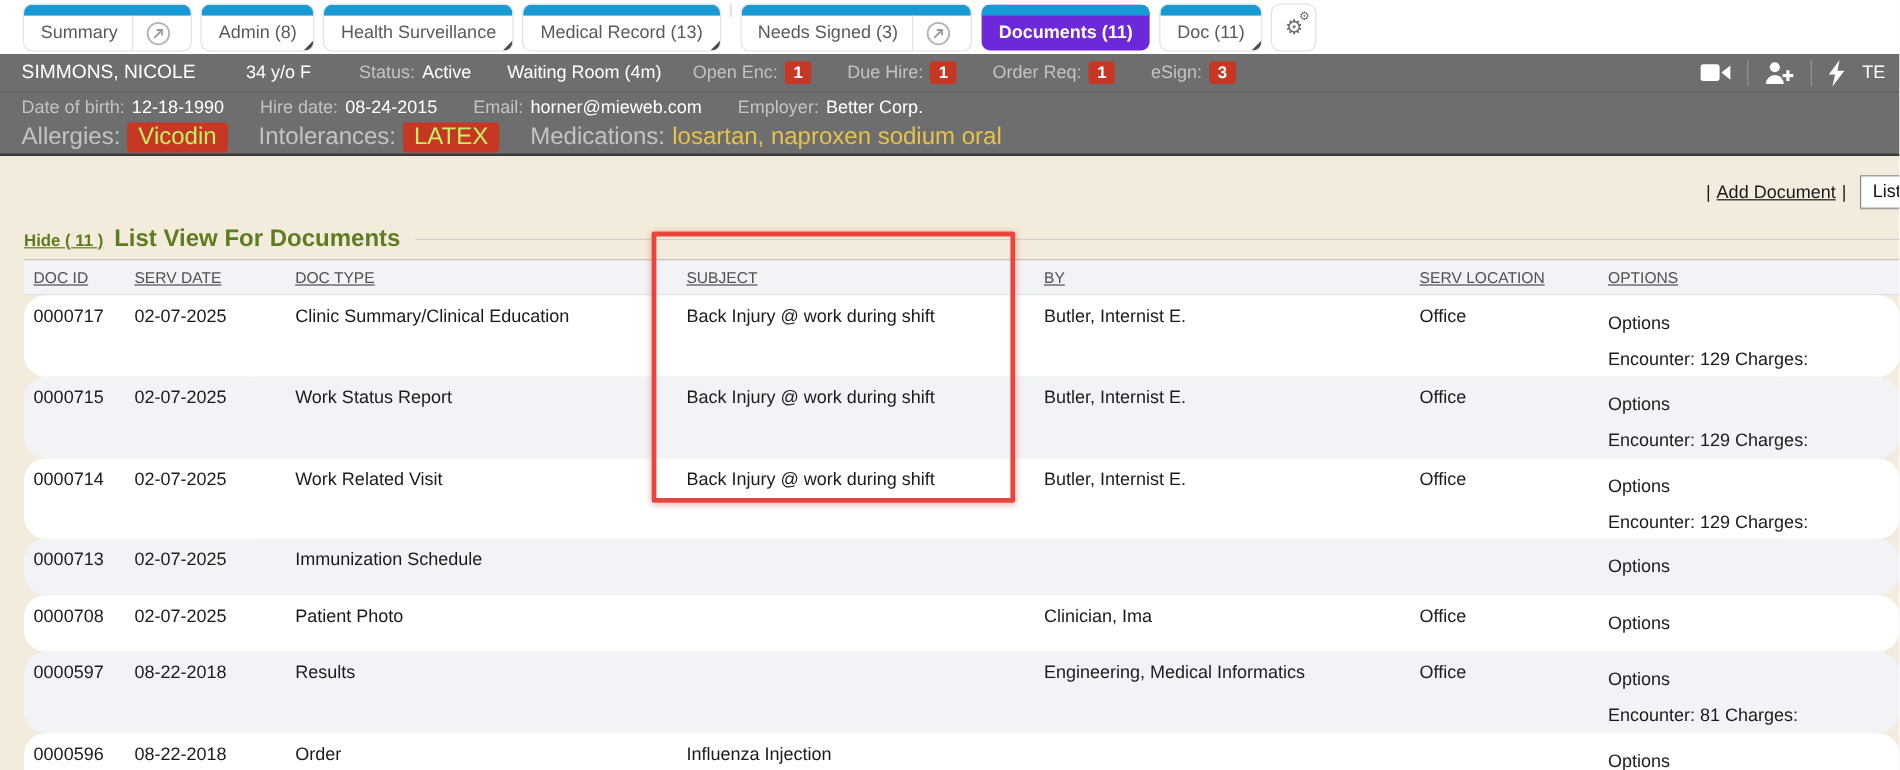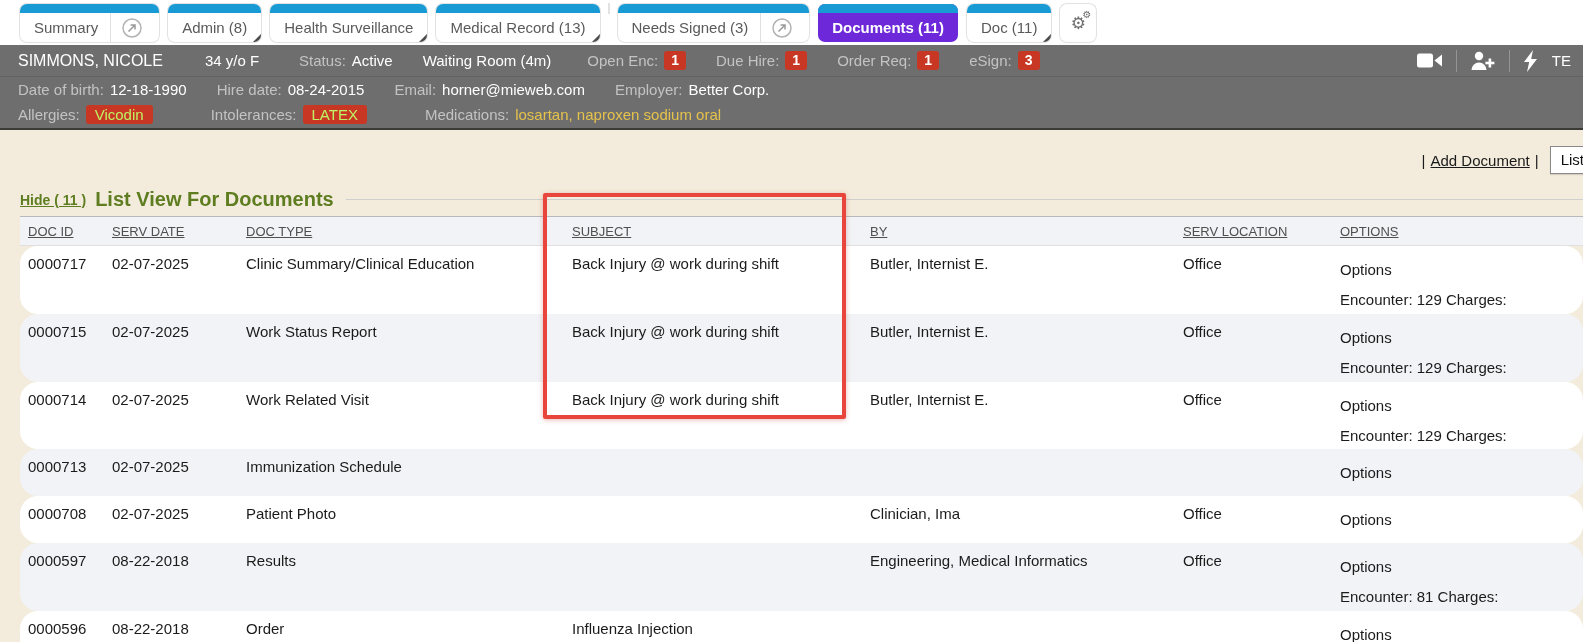--- a/index.html
+++ b/index.html
@@ -30,21 +30,21 @@
   .ph-lab { color:#c3c3c3; margin-right:6px; }
   .ph-val { color:#fff; }
   .ph-group { display:flex; align-items:center; margin-right:30px; }
   .badge { background:#c83724; color:#fff; font-weight:bold; font-size:14px; border-radius:3px; padding:1px 7px; line-height:17px; }
   .ph-icons { margin-left:auto; display:flex; align-items:center; }
   .icon-btn { display:flex; align-items:center; justify-content:center; cursor:pointer; }
   .vdiv { width:1px; height:22px; background:#949494; margin:0 13px; }
   .corner-text { font-size:15px; margin-left:14px; white-space:nowrap; }
 
   .ph-row2 { height:24px; display:flex; align-items:center; padding-left:18px; font-size:15px; }
-  .ph-row3 { height:27px; display:flex; align-items:center; padding-left:18px; font-size:15px;gap:32px; }
+  .ph-row3 { height:27px; display:flex; align-items:center; padding-left:18px; font-size:20px; }
   .pair { display:flex; align-items:center; margin-right:30px; }
   .alert-badge { background:#c83724; color:#bef264; border-radius:3px; padding:1px 9px; margin-right:2px; cursor:pointer; }
   .med-text { color:#e5c24c; cursor:pointer; }
 
   
   .content { position:relative; background:#f3ecdc; height:513px; overflow:hidden; }
 
   .toolbar { position:absolute; top:16px; right:0; display:flex; align-items:center; font-size:15px; color:#1a1a1a; }
   .toolbar .sep { margin:0 5px; color:#1a1a1a; }
   .link-dark { color:#1a1a1a; text-decoration:underline; cursor:pointer; }
@@ -156,21 +156,21 @@
   </div>
 
   <div class="phead">
     <div class="ph-row1">
       <span class="ph-name">SIMMONS, NICOLE</span>
       <span class="ph-agesex">34 y/o F</span>
       <span class="ph-group">
         <span class="ph-lab">Status:</span>
         <span class="ph-val">Active</span>
       </span>
-      <span class="ph-group" style="margin-right:36px;">
+      <span class="ph-group" style="margin-right:26px;">
         <span class="ph-val">Waiting Room (4m)</span>
       </span>
       <span class="ph-group">
         <span class="ph-lab">Open Enc:</span>
         <span class="badge">1</span>
       </span>
       <span class="ph-group">
         <span class="ph-lab">Due Hire:</span>
         <span class="badge">1</span>
       </span>

